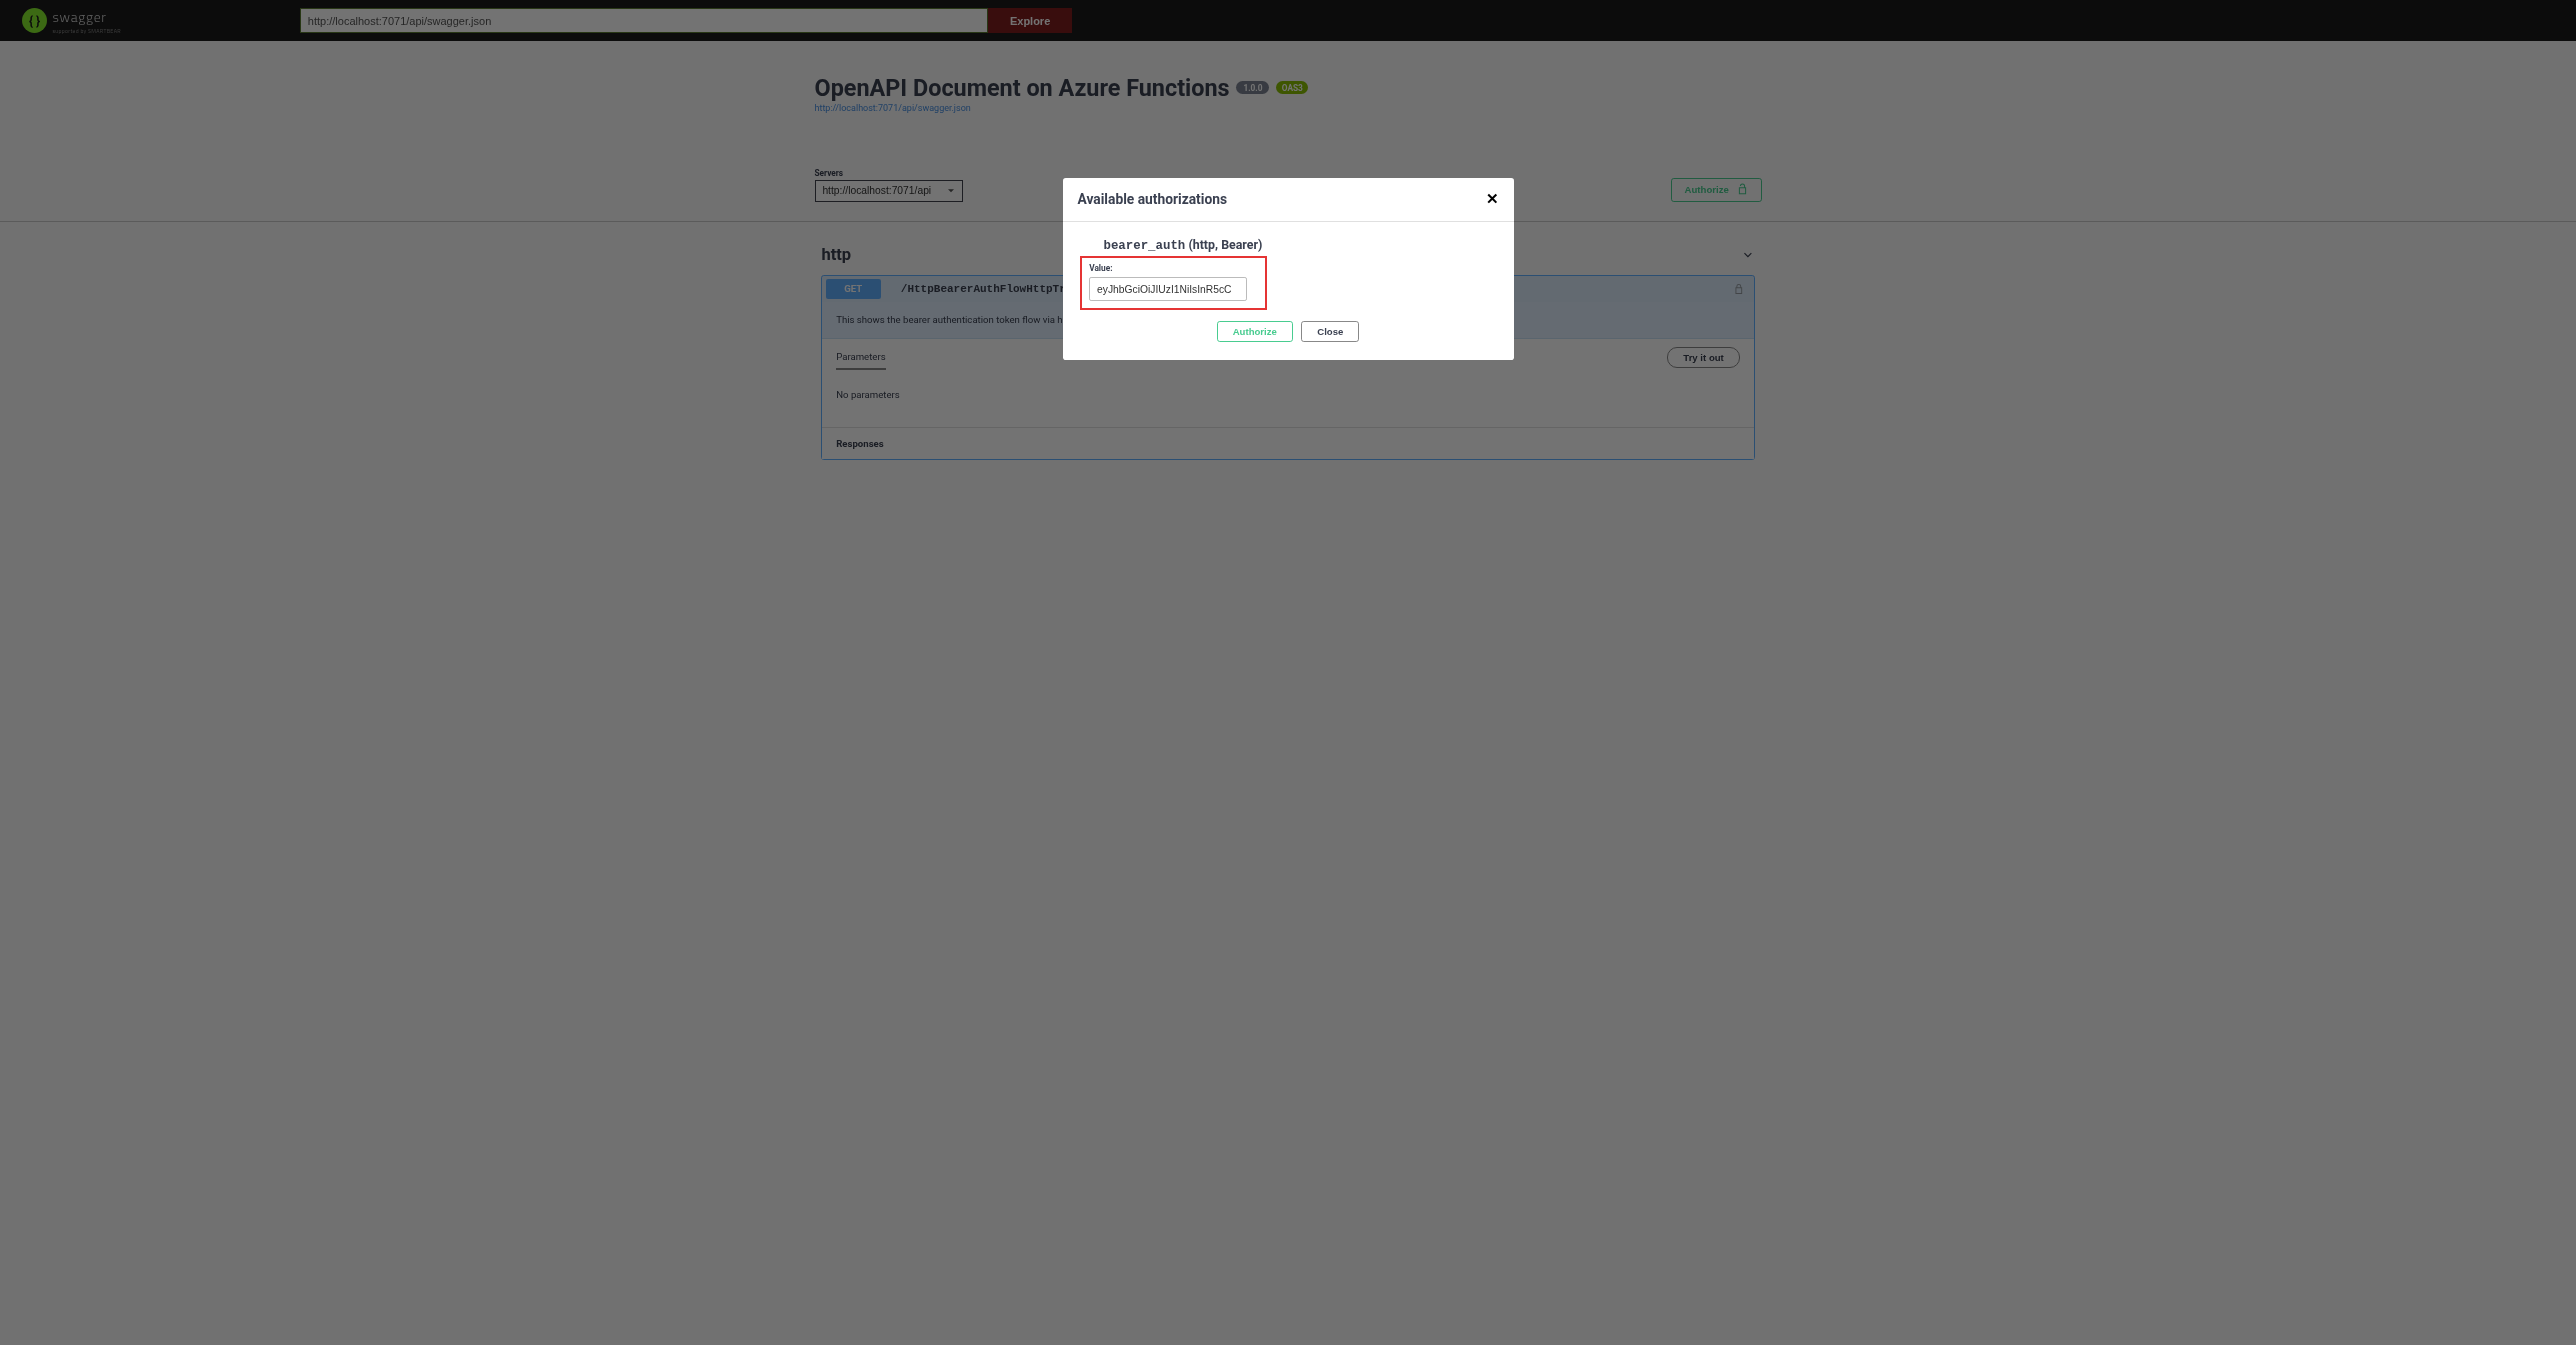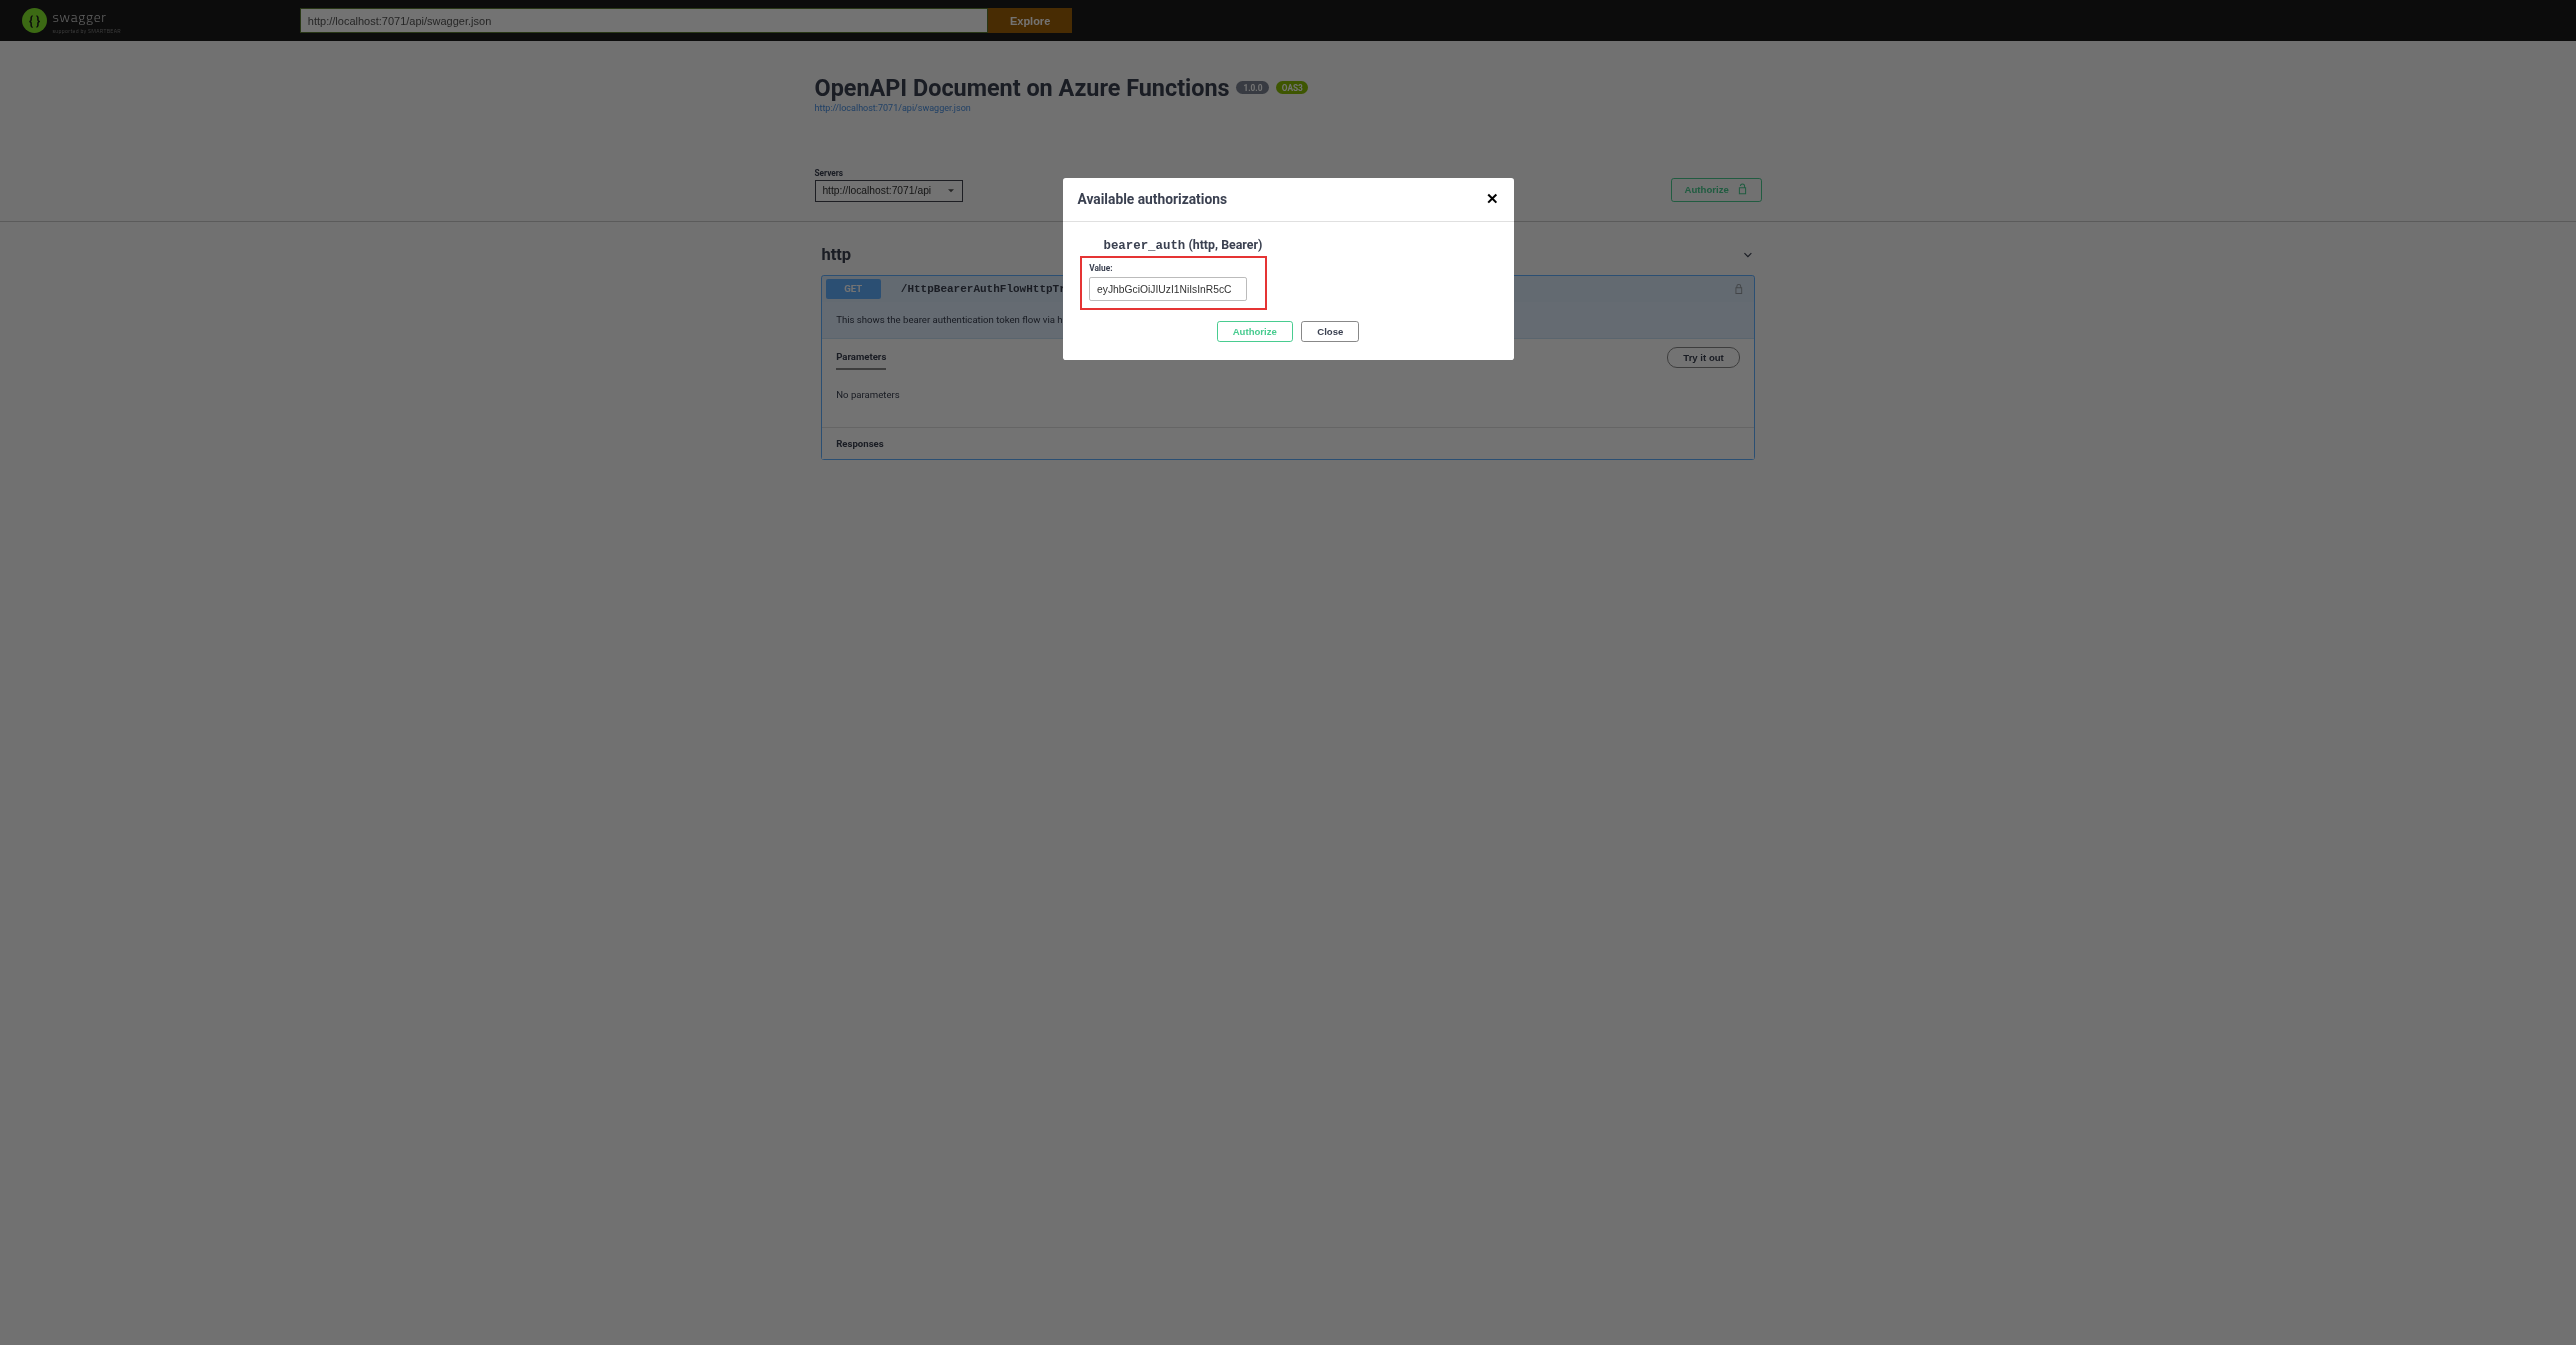--- a/index.html
+++ b/index.html
@@ -48,21 +48,21 @@
       width: 688px;
       height: 25px;
       background: #fff;
       border: 1.4px solid #5a7b2f;
       padding: 0 6.9px;
       font-size: 11px;
       color: #555;
       outline: none;
     }
     .explore-btn {
-      background: #a16207;
+      background: #7f1d1d;
       color: #fff;
       border: none;
       height: 25px;
       padding: 0 22px;
       font-size: 11px;
       font-weight: 700;
       cursor: pointer;
       text-align: right;
     }
     .container {
@@ -213,21 +213,21 @@
     }
     .params-bar {
       display: flex;
       justify-content: space-between;
       align-items: center;
       padding: 6.9px 13.8px;
       background: #fff;
     }
     .params-title {
       font-size: 9.6px;
-      font-weight: 700;
+      font-weight: 400;
       color: #3b4151;
       padding: 5.5px 0 5.5px;
       border-bottom: 2.1px solid #888;
     }
     .tryout-btn {
       border: 0.7px solid #888;
       background: #fff;
       padding: 4.1px 15px;
       font-size: 9.6px;
       color: #3b4151;

